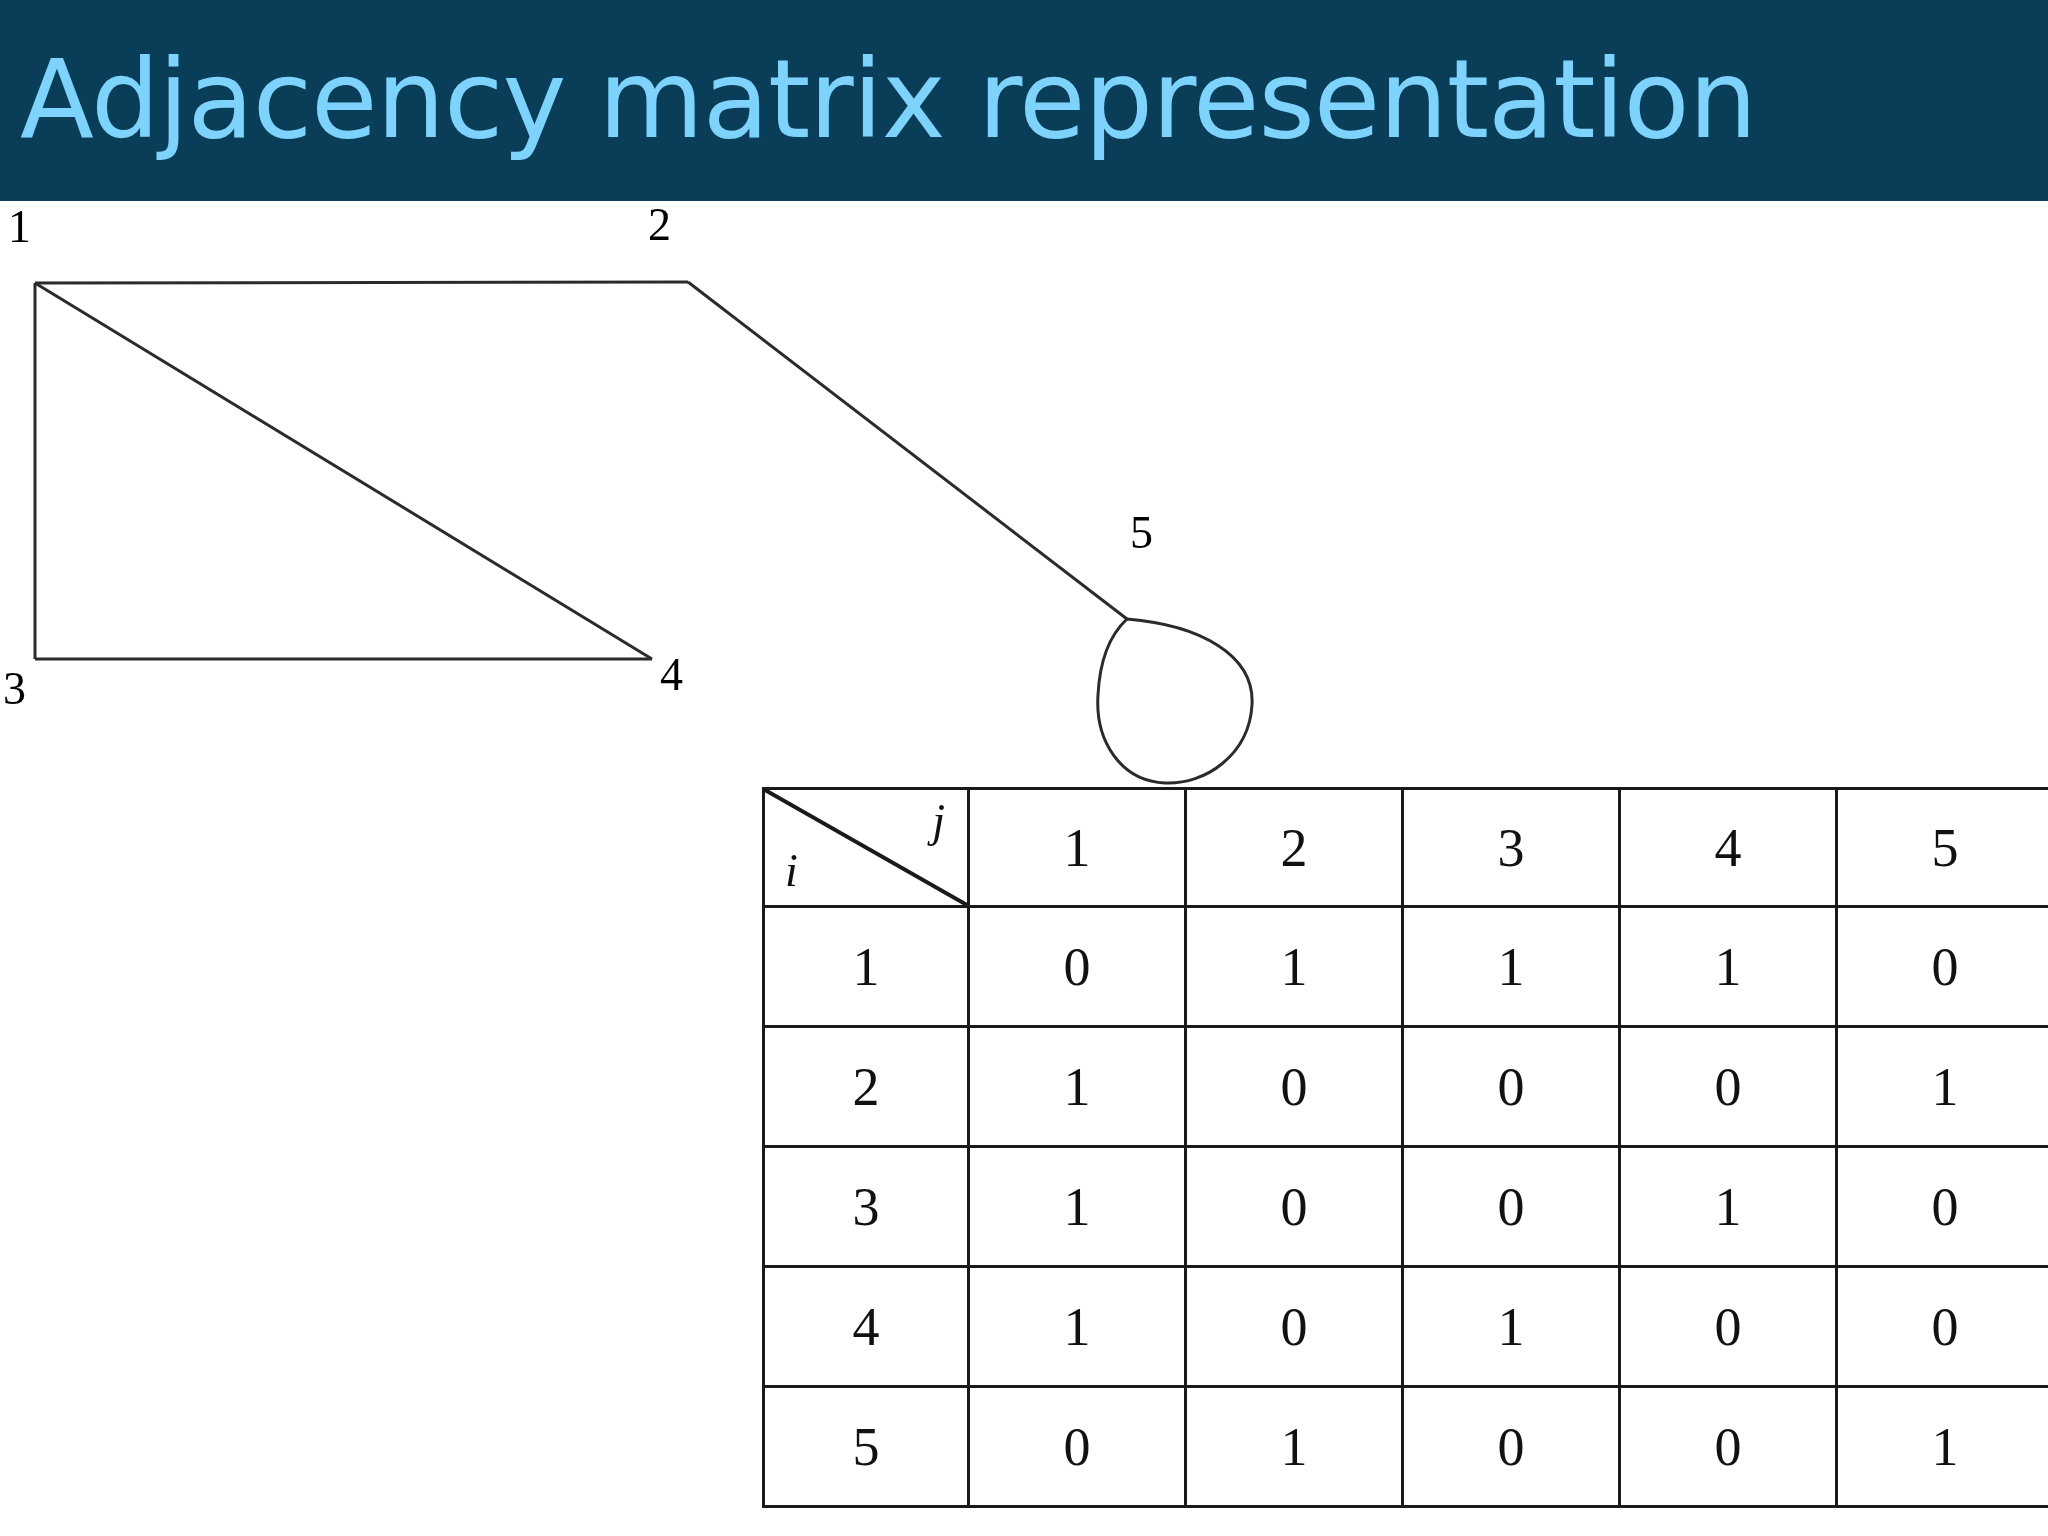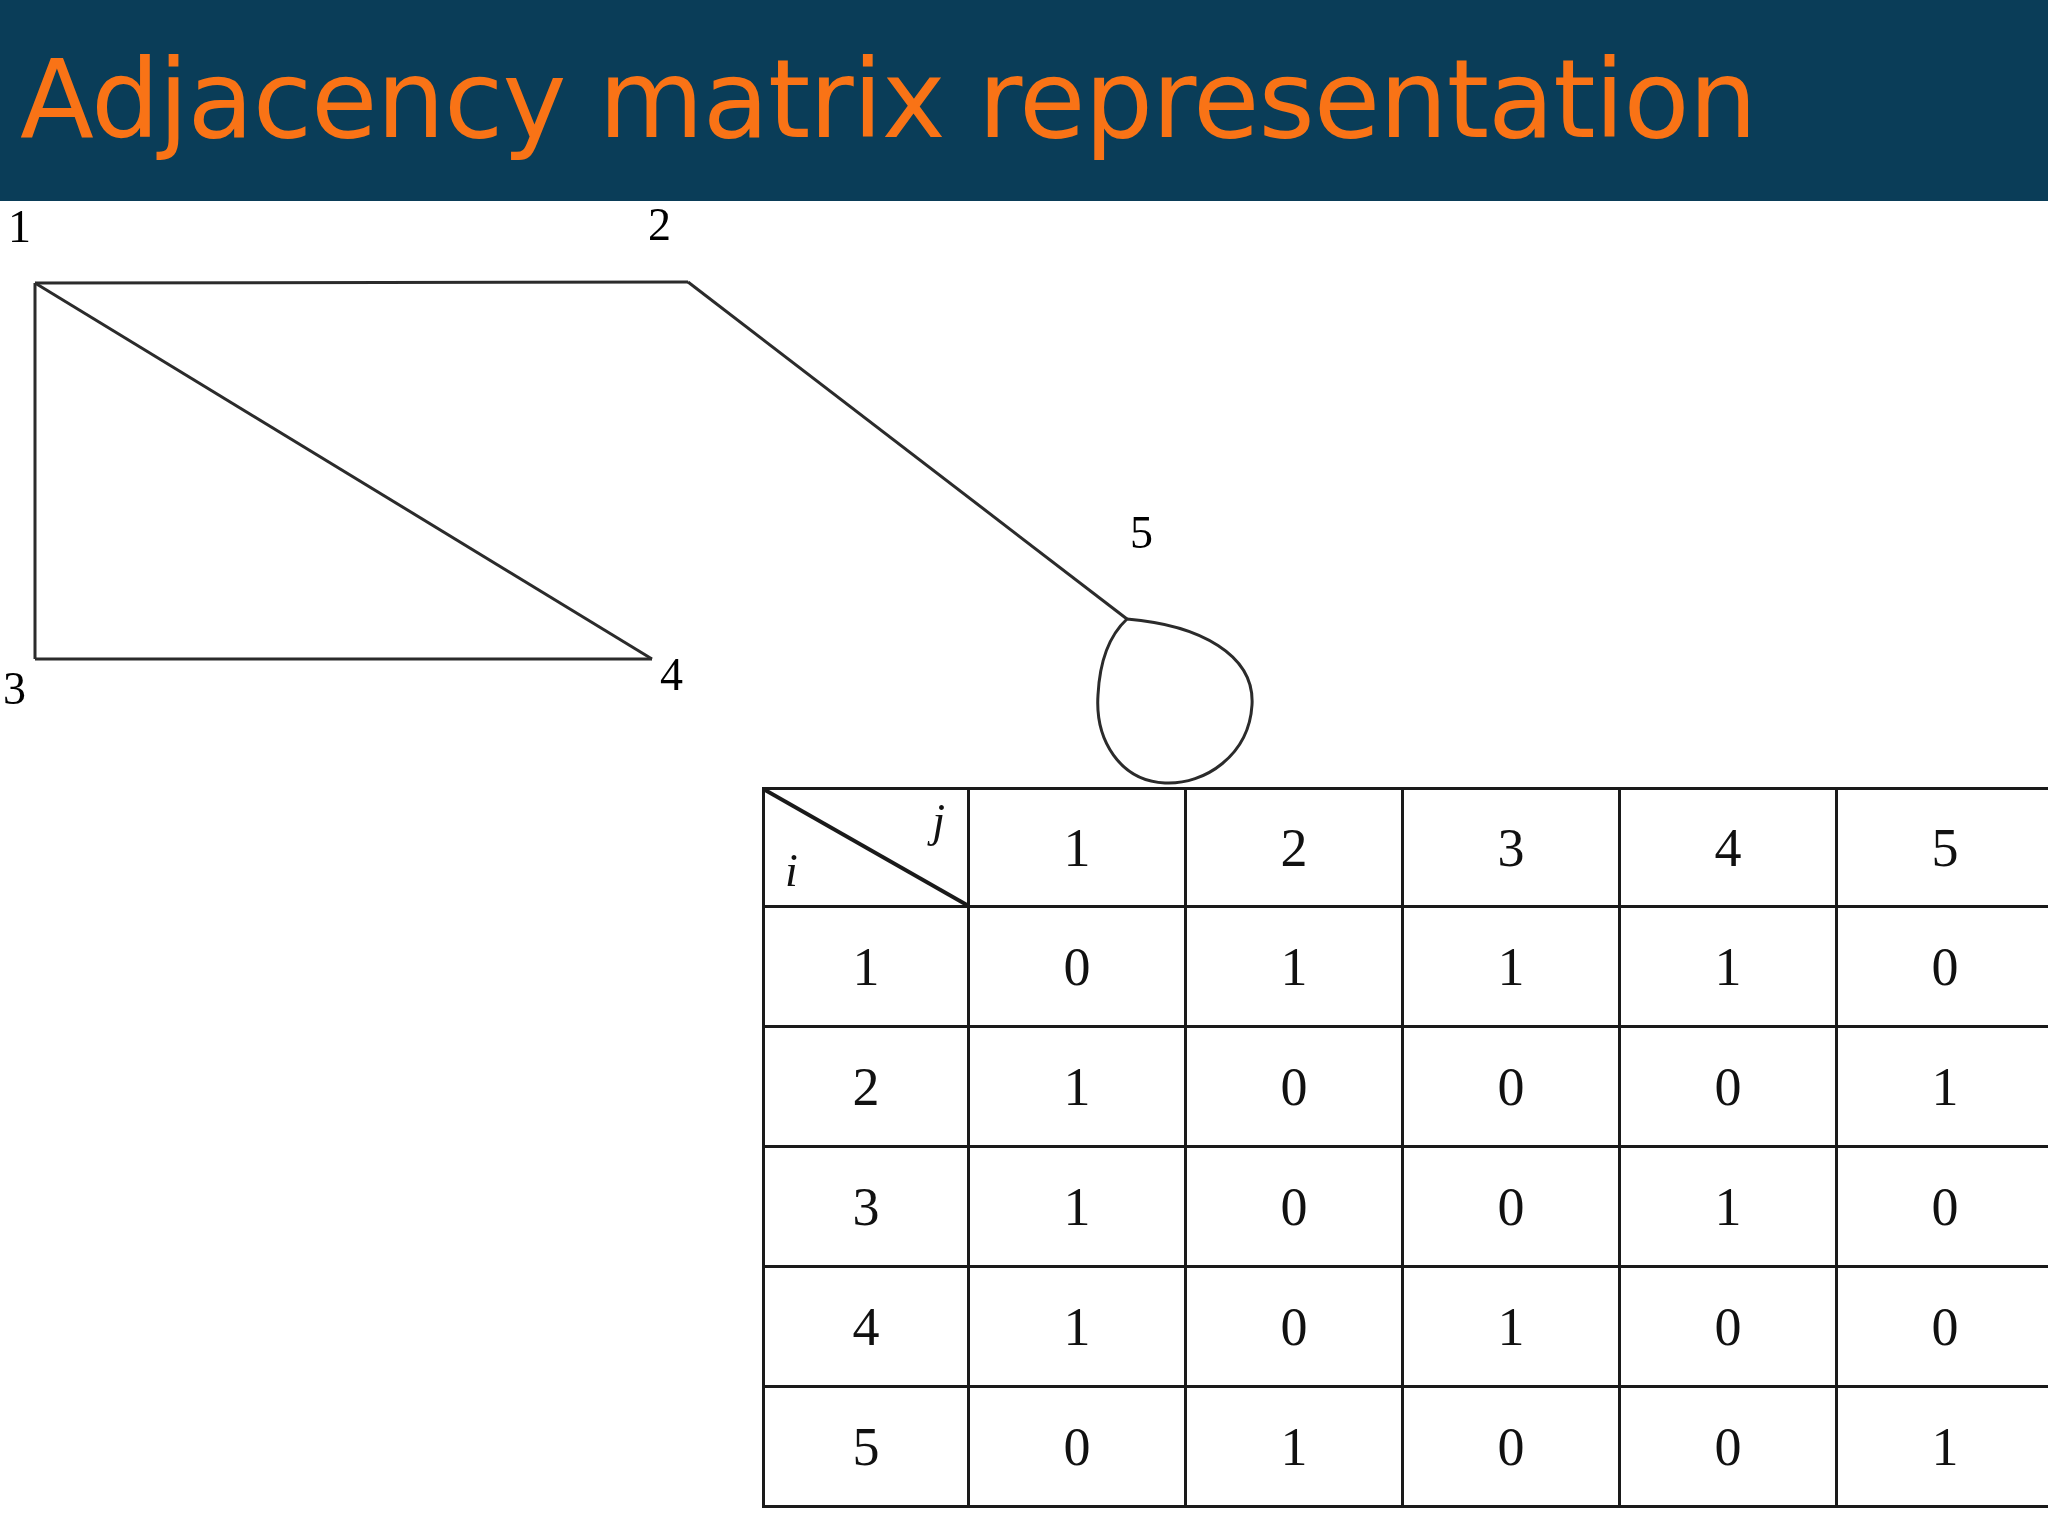--- a/index.html
+++ b/index.html
@@ -24,21 +24,21 @@
     height: 201px;
     background: #0a3d58;
   }
   #title-text {
     position: absolute;
     left: 20px;
     top: 20px;
     width: 2000px;
     height: 160px;
     line-height: 160px;
-    color: #f97316;
+    color: #7dd3fc;
     font-family: "DejaVu Sans", sans-serif;
     font-size: 108px;
     font-weight: 400;
     letter-spacing: -1px;
     white-space: nowrap;
   }
   
   #graph-figure {
     position: absolute;
     left: 0;

